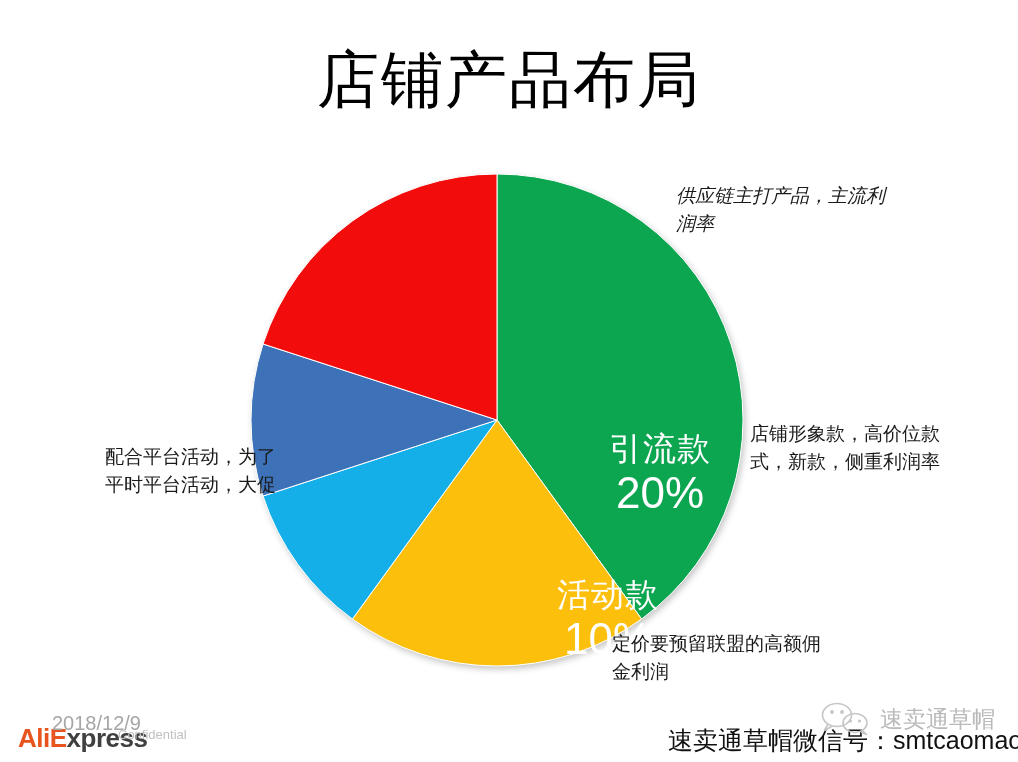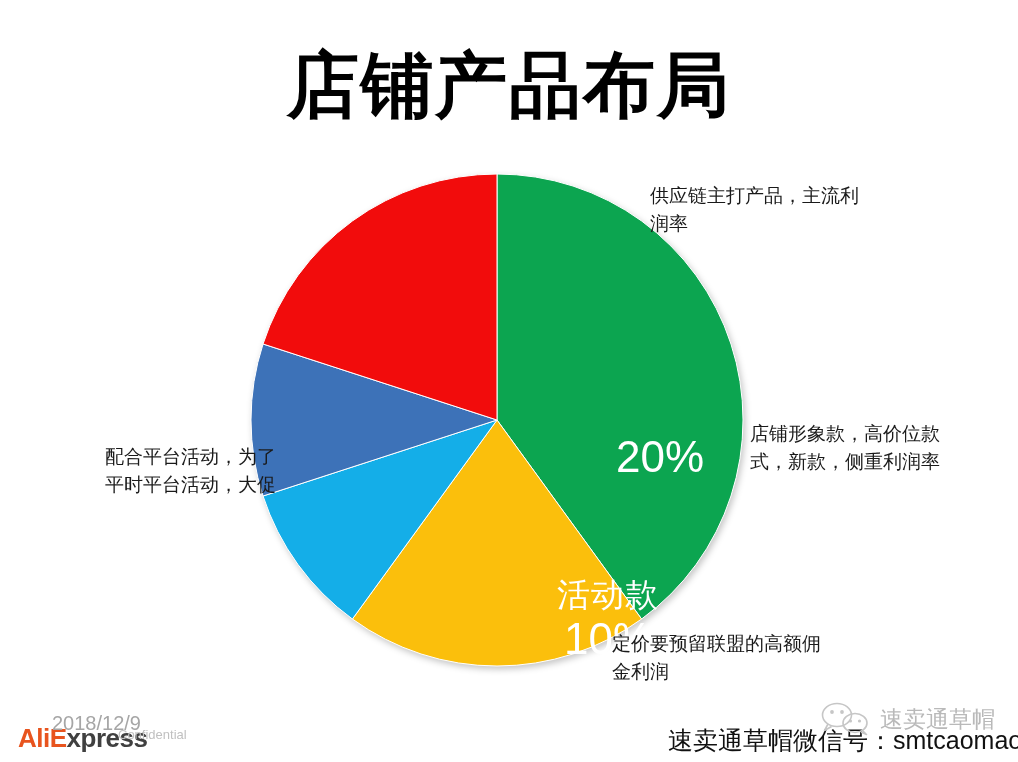--- a/index.html
+++ b/index.html
@@ -17,22 +17,22 @@
     font-family: "Liberation Sans", "DejaVu Sans", sans-serif;
   }
 
   
   #slide-title {
     position: absolute;
     left: 0;
     top: 46px;
     width: 1018px;
     text-align: center;
-    font-size: 72px;
-    font-weight: bold;
+    font-size: 62px;
+    font-weight: normal;
     color: #000000;
     letter-spacing: 2px;
     line-height: 1.1;
     white-space: nowrap;
   }
 
   
   #pie-chart {
     position: absolute;
     left: 250px;
@@ -75,21 +75,21 @@
   #label-lianmeng{ left: 418px; top: 533px; width: 160px; }
 
   
   .callout {
     position: absolute;
     color: #1a1a1a;
     font-size: 19px;
     font-family: "DejaVu Serif", "Liberation Serif", serif;
     line-height: 1.45;
   }
-  #callout-zhuda   { left: 650px; top: 182px; width: 210px; }
+  #callout-zhuda   { left: 676px; top: 182px; width: 210px; font-style: italic; }
   #callout-yinliu  { left: 88px;  top: 197px; width: 215px; }
   #callout-lirun   { left: 750px; top: 420px; width: 215px; }
   #callout-huodong { left: 105px; top: 443px; width: 175px; }
   #callout-lianmeng{ left: 612px; top: 630px; width: 215px; }
 
   
   #footer-logo {
     position: absolute;
     left: 18px;
     top: 723px;
@@ -185,20 +185,21 @@
       <span class="name">联盟款</span>
       <span class="pct">10%</span>
     </div>
 
     <div class="slice-label" id="label-huodong">
       <span class="name">活动款</span>
       <span class="pct">10%</span>
     </div>
 
     <div class="slice-label" id="label-yinliu">
+      <span class="name">引流款</span>
       <span class="pct">20%</span>
     </div>
   </div>
 
   <div class="callout" id="callout-zhuda">供应链主打产品，主流利润率</div>
 
   <div class="callout" id="callout-lirun">店铺形象款，高价位款式，新款，侧重利润率</div>
 
   <div class="callout" id="callout-huodong">配合平台活动，为了平时平台活动，大促</div>
 

